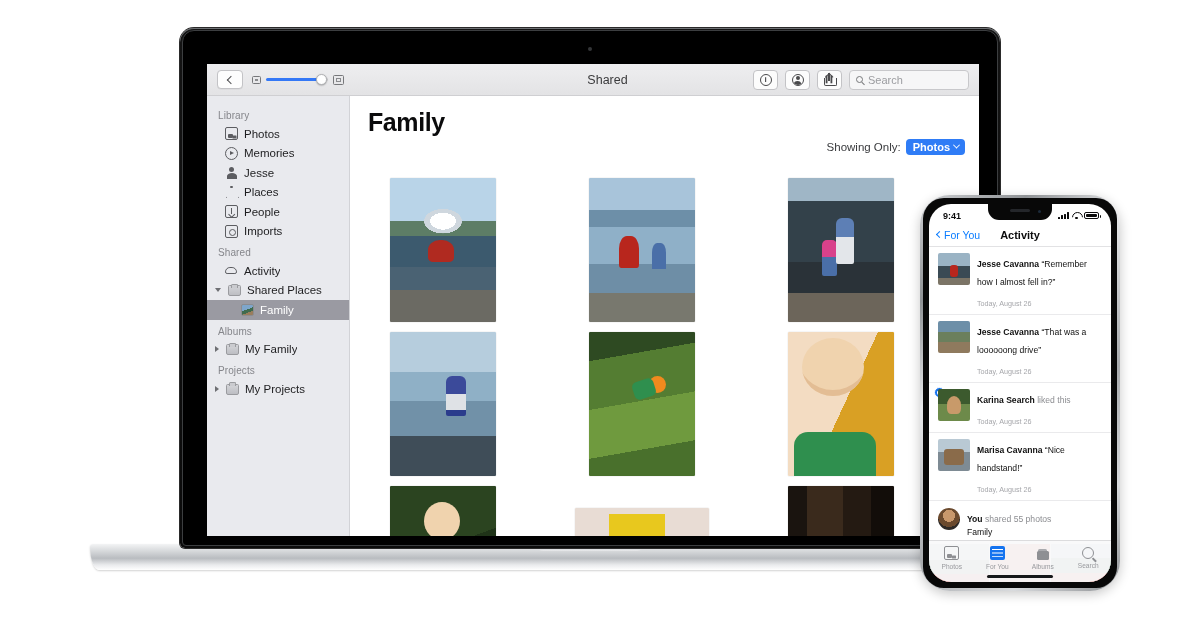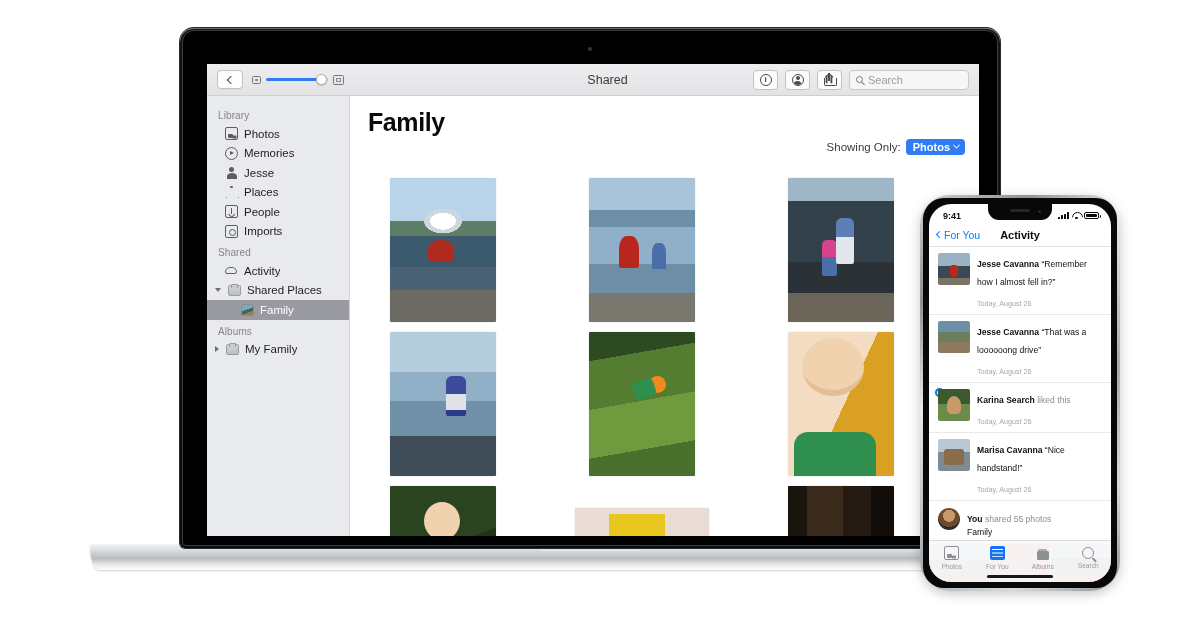--- a/index.html
+++ b/index.html
@@ -509,20 +509,28 @@
 
               <div>
                 <div class="sb-group-title">Albums</div>
                 <div class="sb-item">
                   <span class="sb-disc"></span>
                   <span class="sb-ico ic-folder"></span>
                   <span class="sb-label">My Family</span>
                 </div>
               </div>
 
+              <div>
+                <div class="sb-group-title">Projects</div>
+                <div class="sb-item">
+                  <span class="sb-disc"></span>
+                  <span class="sb-ico ic-folder"></span>
+                  <span class="sb-label">My Projects</span>
+                </div>
+              </div>
             </div>
 
             <div class="content">
               <div class="album-head">
                 <div class="album-title">Family</div>
               </div>
 
               <div class="showing-only">
                 <span>Showing Only:</span>
                 <span class="pill">

